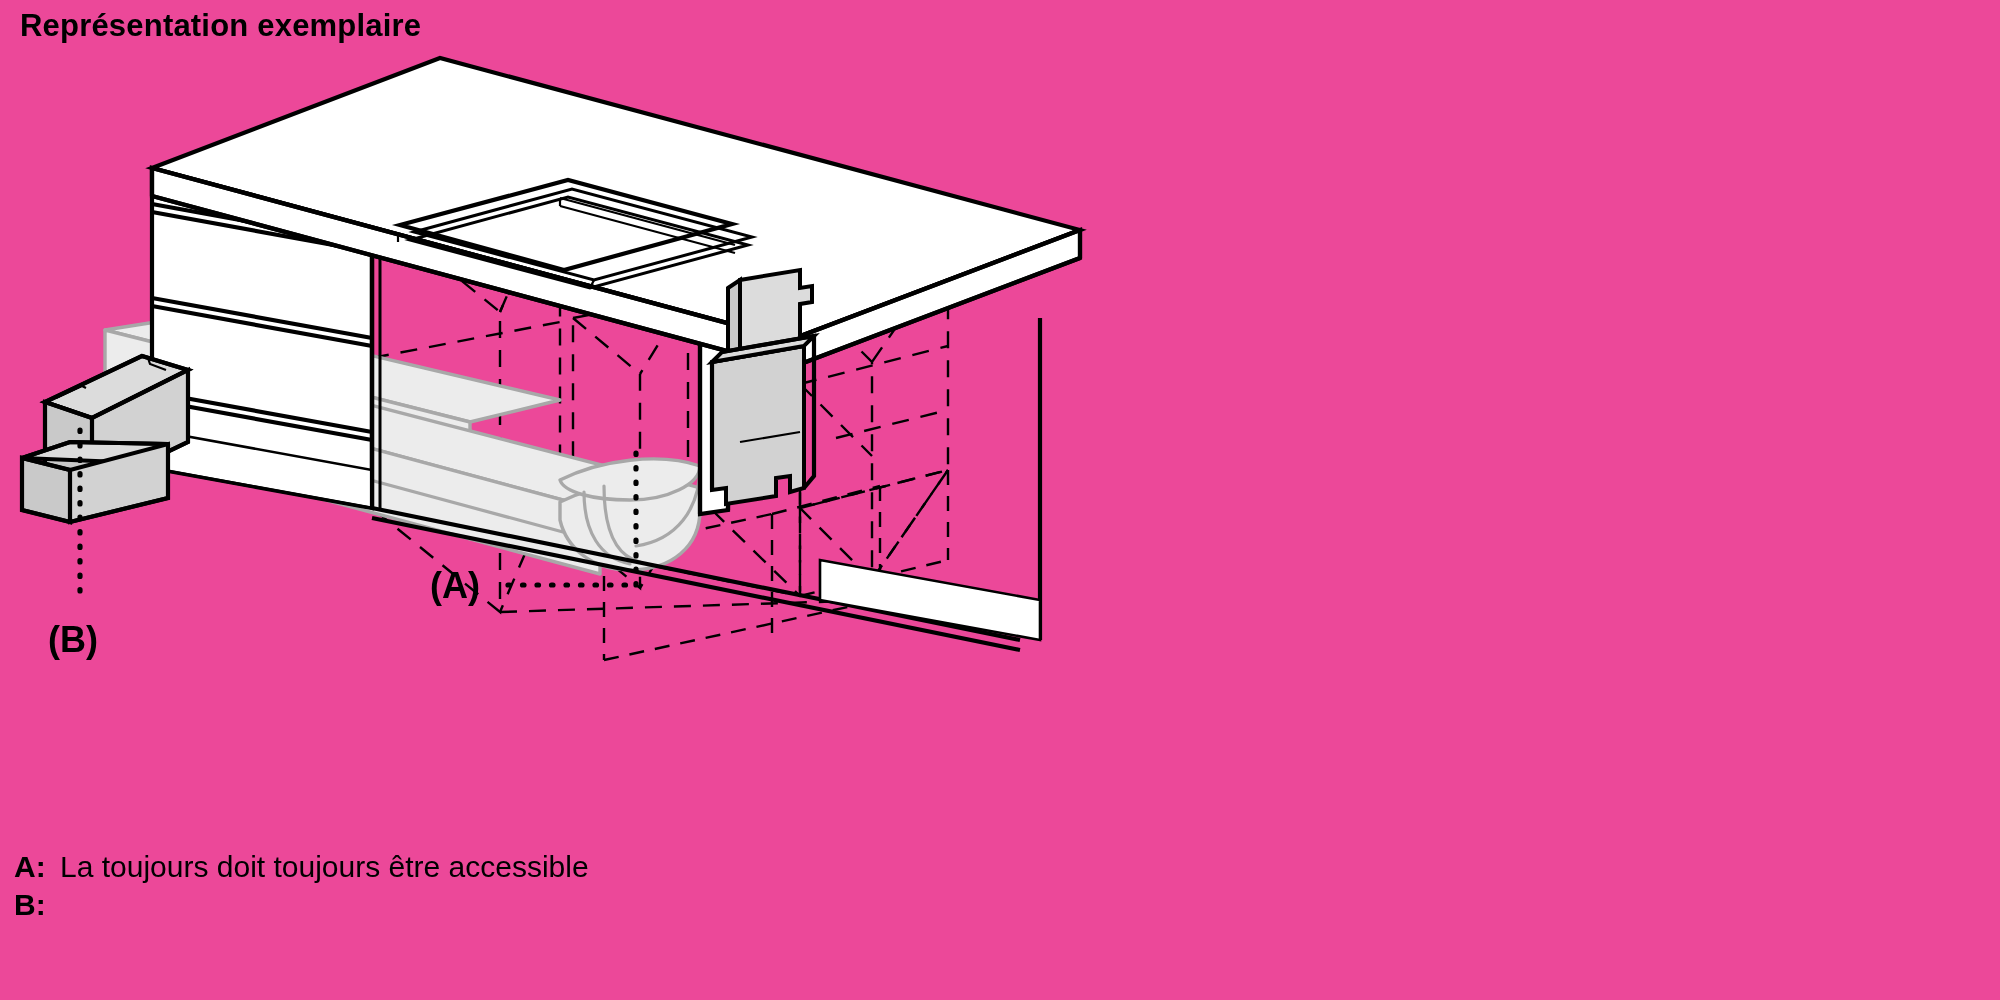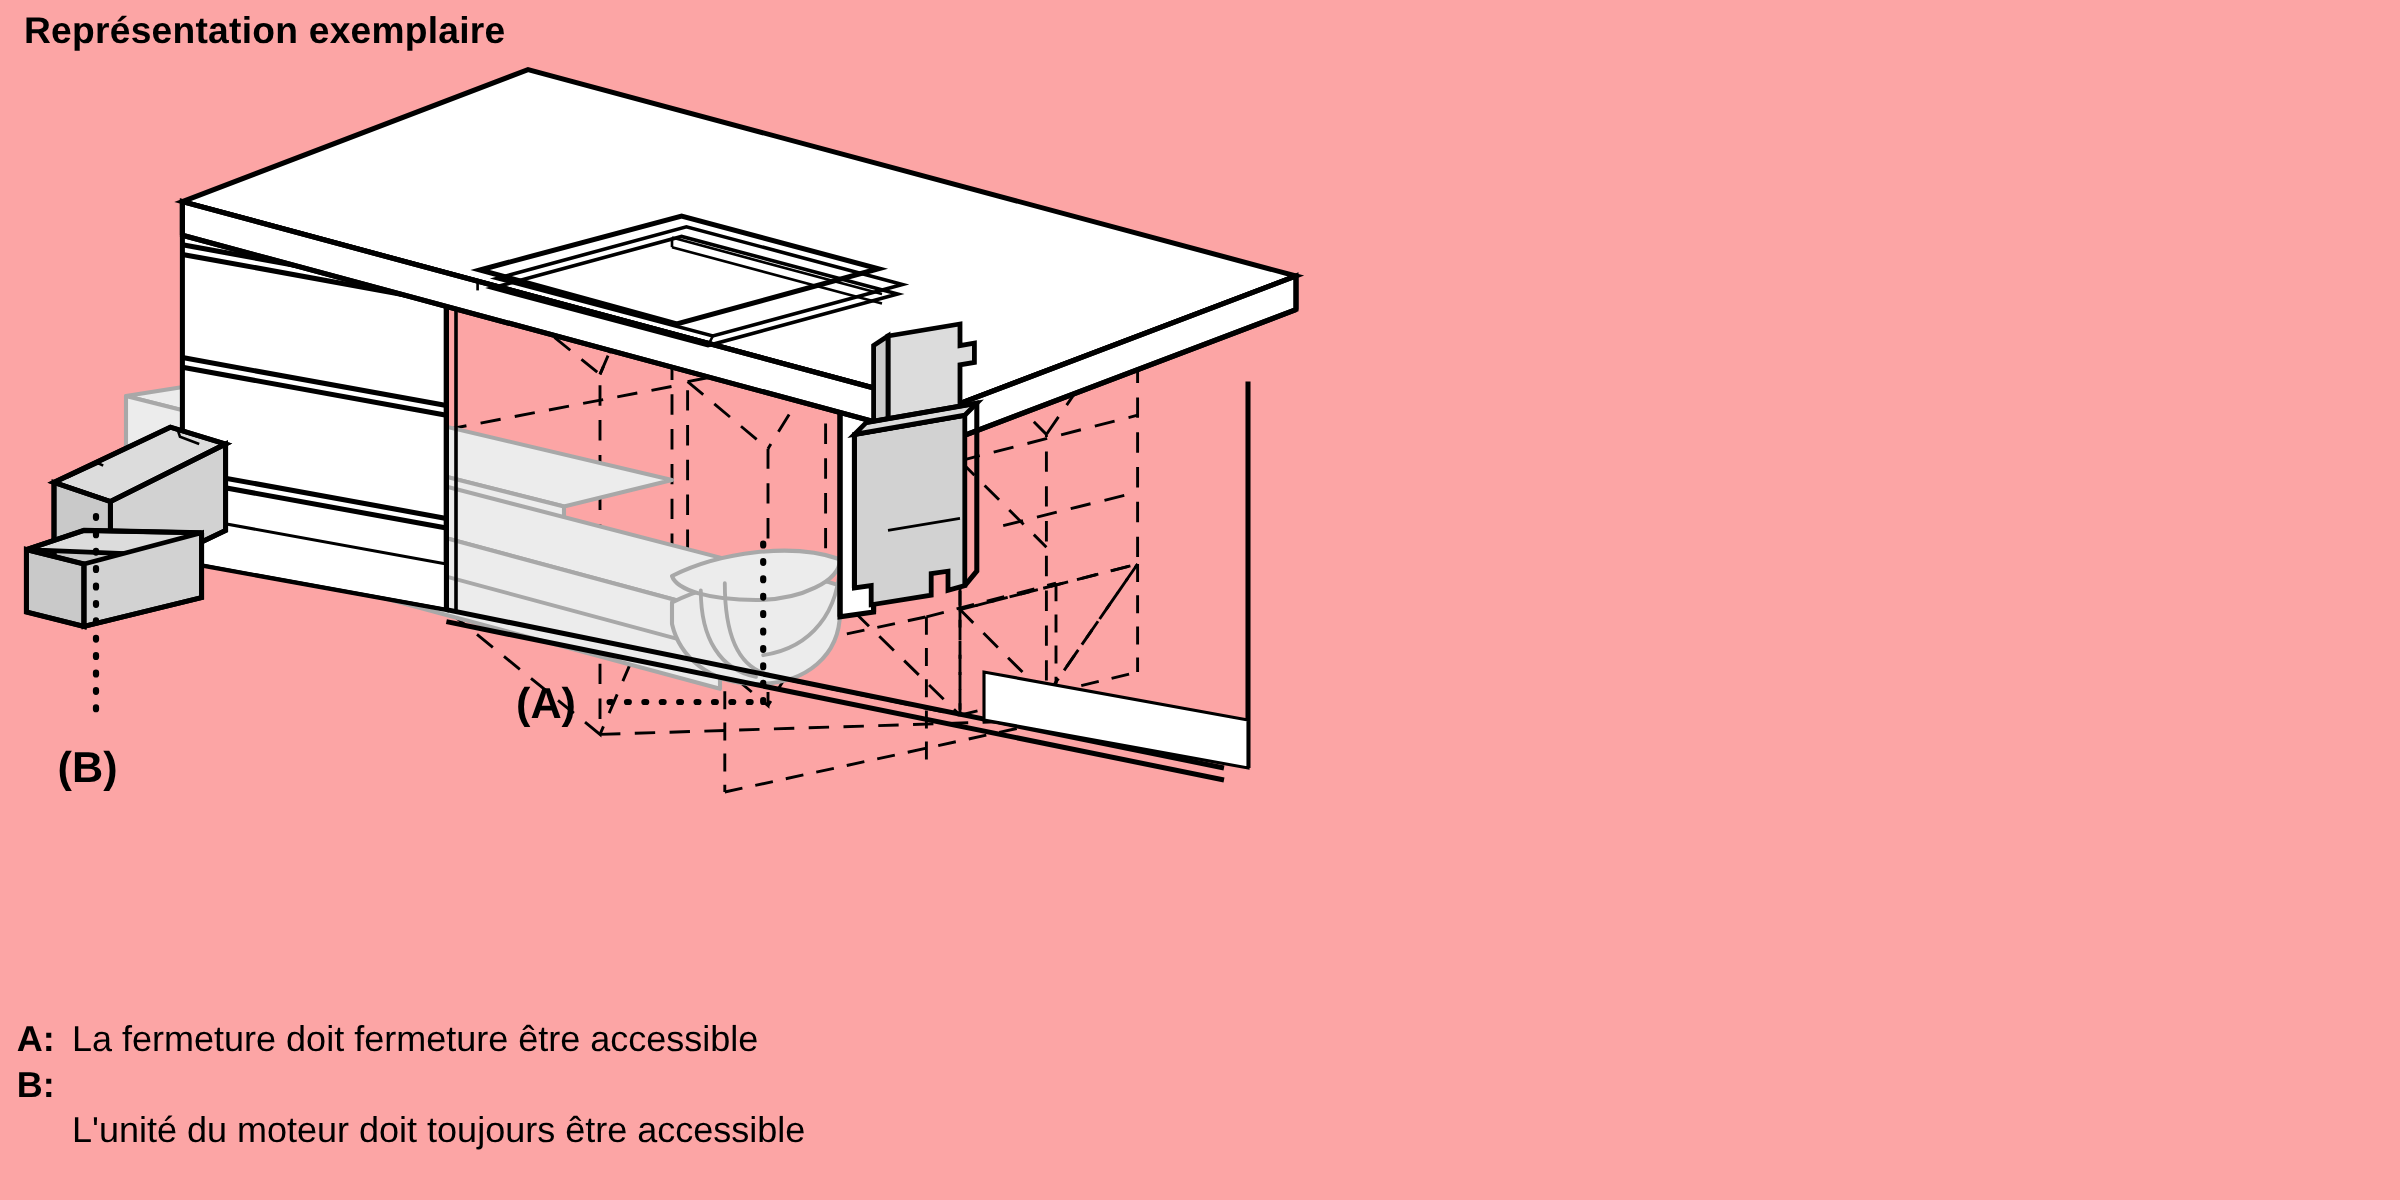--- a/index.html
+++ b/index.html
@@ -12,21 +12,21 @@
     height: 1000px;
     font-family: "Liberation Sans", sans-serif;
     color: #000000;
     position: relative;
     overflow: hidden;
   }
   #page {
     position: relative;
     width: 2000px;
     height: 1000px;
-    background: #fca5a5;
+    background: #ec4899;
   }
   #title {
     position: absolute;
     left: 20px;
     top: 8px;
     font-size: 31px;
     font-weight: bold;
     letter-spacing: 0.2px;
     white-space: nowrap;
   }
@@ -274,21 +274,20 @@
 
       <text class="lbl" x="48" y="612">(B)</text>
       <text class="lbl" x="430" y="558">(A)</text>
 
     </svg>
   </div>
 
   <div id="legend">
     <div class="legend-row">
       <span class="legend-key">A:</span>
-      <span class="legend-text">La fermeture doit fermeture être accessible</span>
+      <span class="legend-text">La toujours doit toujours être accessible</span>
     </div>
     <div class="legend-row">
       <span class="legend-key">B:</span>
     </div>
-    <div class="legend-cont">L'unité du moteur doit toujours être accessible</div>
   </div>
 
 </div>
 
 </body></html>

